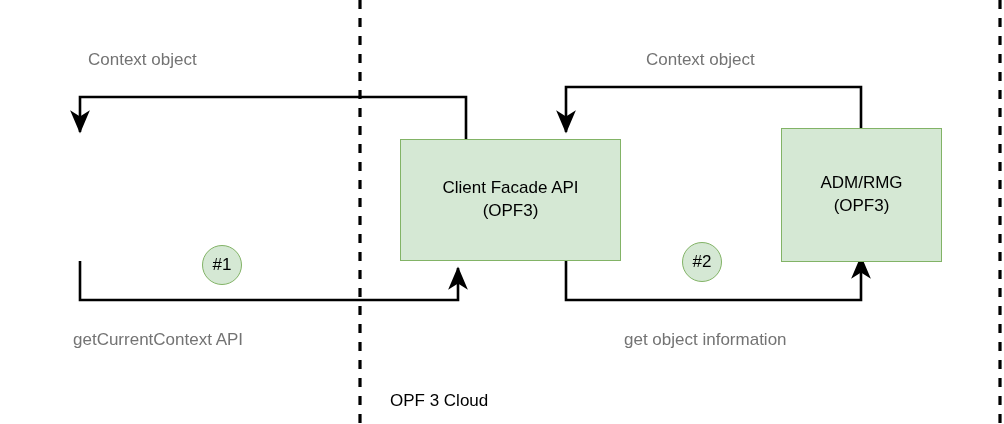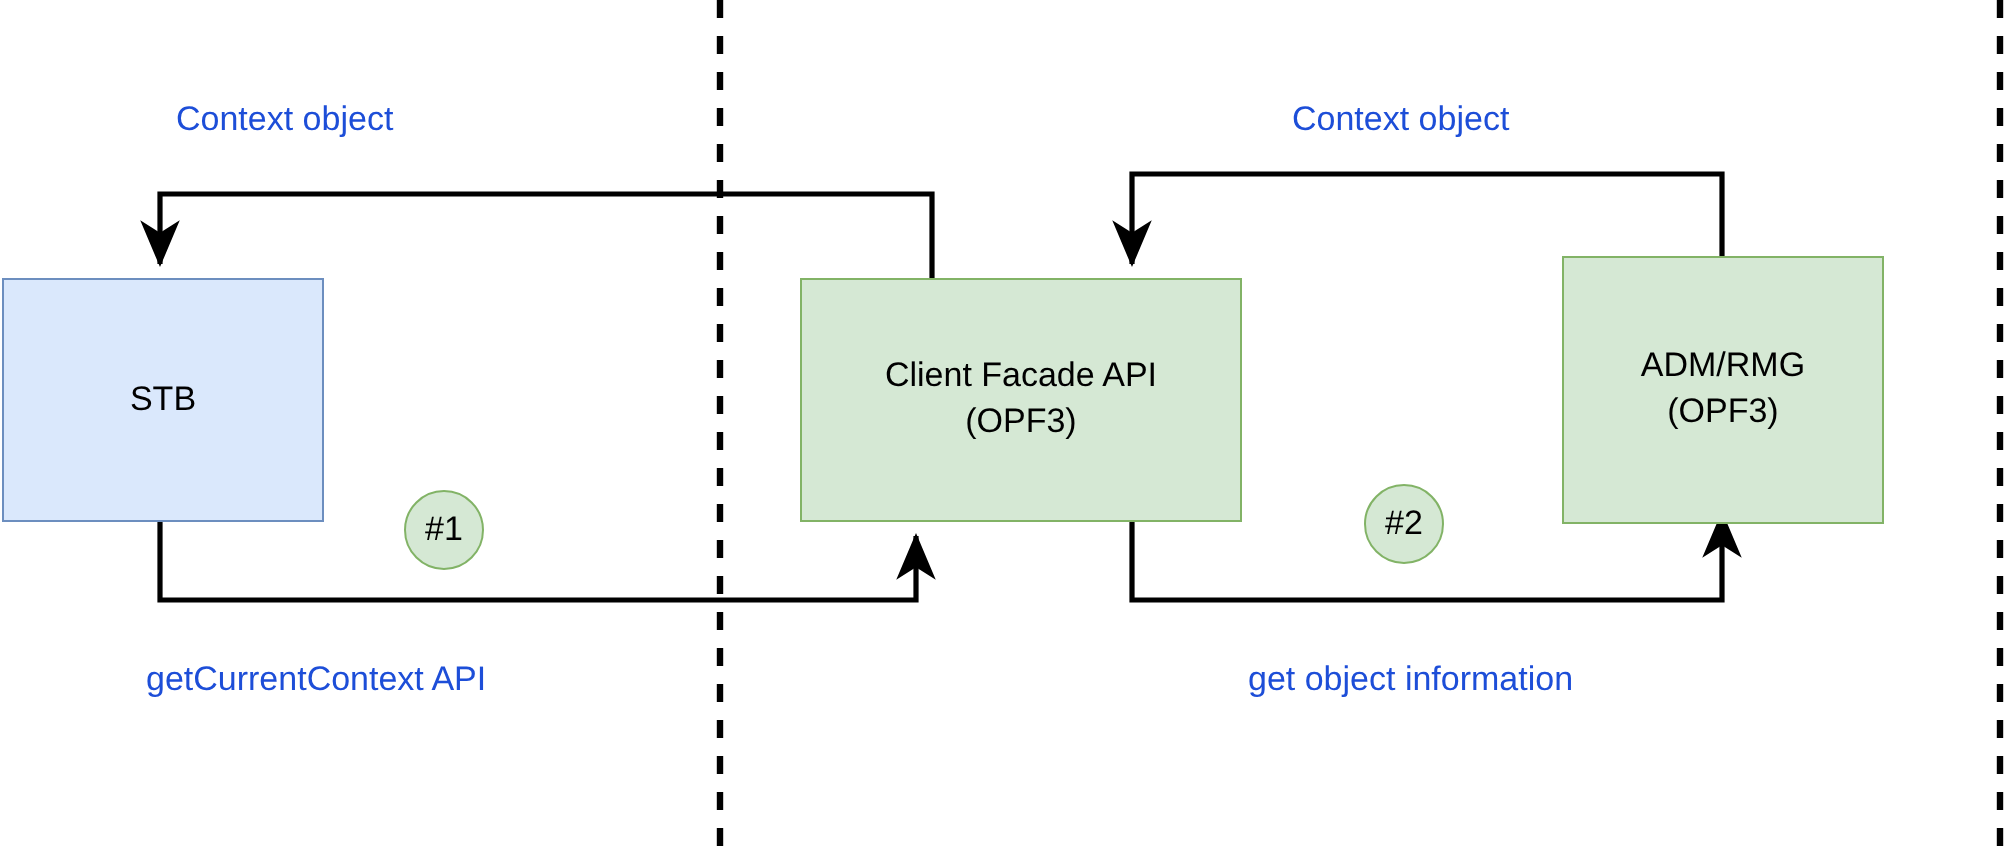--- a/index.html
+++ b/index.html
@@ -52,21 +52,21 @@
     border: 1.6px solid #82b366;
     display: flex;
     align-items: center;
     justify-content: center;
     font-size: 17px;
     color: #000000;
   }
   .edge-label {
     position: absolute;
     font-size: 17px;
-    color: #1d4ed8;
+    color: #737373;
     white-space: nowrap;
   }
   .zone-label {
     position: absolute;
     font-size: 17px;
     color: #000000;
     white-space: nowrap;
   }
 </style>
 </head>
@@ -87,23 +87,20 @@
 
     <path d="M466,139 L466,97 L80,97 L80,132" fill="none" stroke="#000000" stroke-width="2.6" marker-end="url(#arrowhead)"></path>
 
     <path d="M80,261 L80,300 L458,300 L458,268" fill="none" stroke="#000000" stroke-width="2.6" marker-end="url(#arrowhead)"></path>
 
     <path d="M861,128 L861,87 L566,87 L566,132" fill="none" stroke="#000000" stroke-width="2.6" marker-end="url(#arrowhead)"></path>
 
     <path d="M566,261 L566,300 L861,300 L861,257" fill="none" stroke="#000000" stroke-width="2.6" marker-end="url(#arrowhead)"></path>
   </svg>
 
-  <div class="node-box node-stb" style="left:1px; top:139px; width:161px; height:122px;">
-    <span>STB</span>
-  </div>
 
   <div class="node-box node-green" style="left:400px; top:139px; width:221px; height:122px;">
     <span>Client Facade API
 (OPF3)</span>
   </div>
 
   <div class="node-box node-green" style="left:781px; top:128px; width:161px; height:134px;">
     <span>ADM/RMG
 (OPF3)</span>
   </div>
@@ -117,14 +114,15 @@
   </div>
 
   <div class="edge-label" style="left:88px; top:50px;">Context object</div>
 
   <div class="edge-label" style="left:73px; top:330px;">getCurrentContext API</div>
 
   <div class="edge-label" style="left:646px; top:50px;">Context object</div>
 
   <div class="edge-label" style="left:624px; top:330px;">get object information</div>
 
+  <div class="zone-label" style="left:390px; top:391px;">OPF 3 Cloud</div>
 
 </div>
 
 </body></html>

